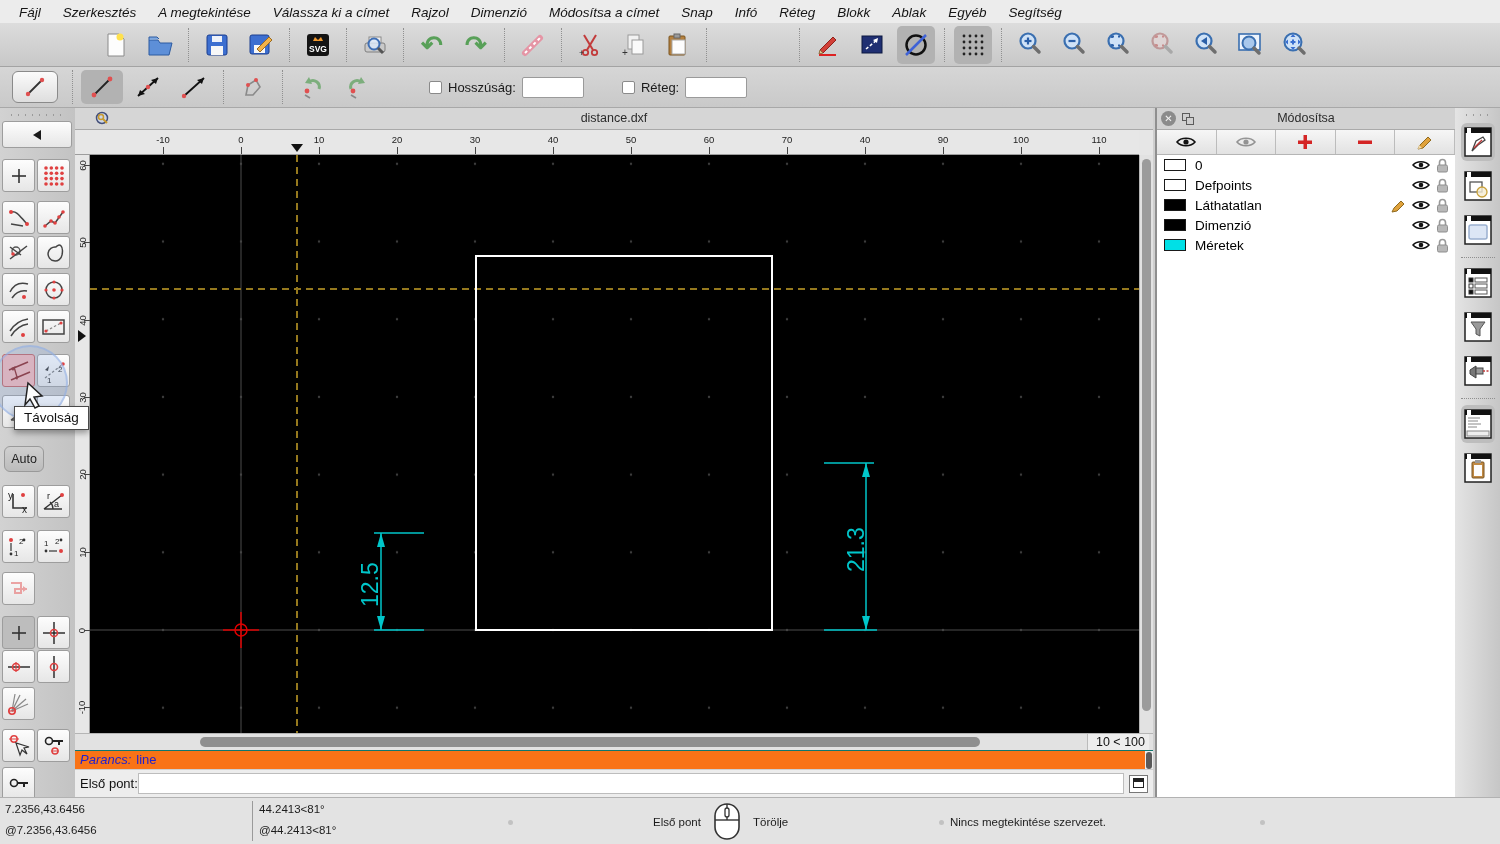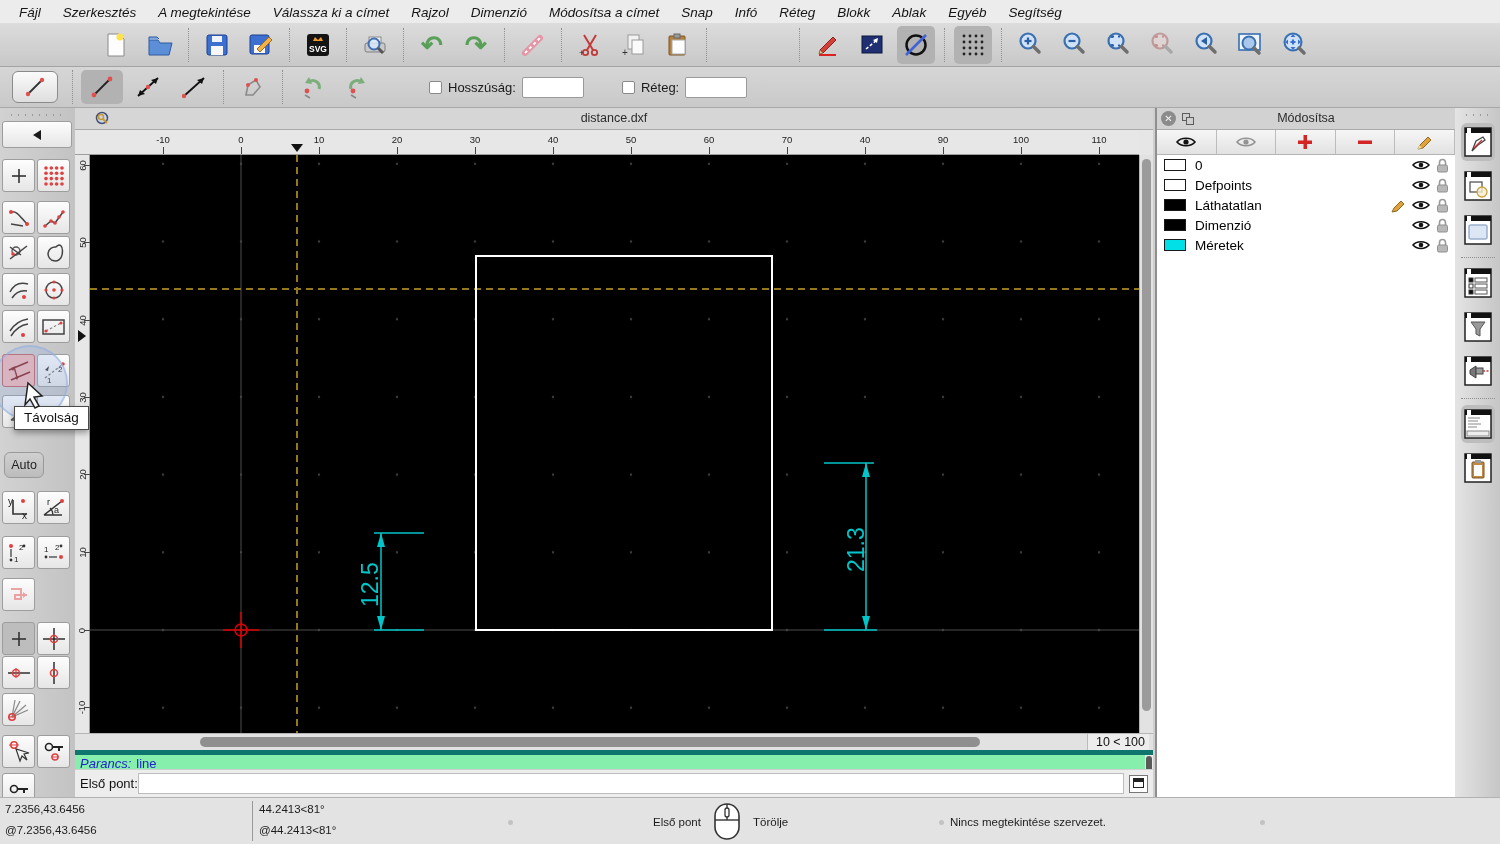--- a/index.html
+++ b/index.html
@@ -61,21 +61,21 @@
   .vcell:nth-child(5){top:319px}.vcell:nth-child(6){top:397px}.vcell:nth-child(7){top:475px}.vcell:nth-child(8){top:552px}
   #vmarker { position:absolute; left:3px; top:175px; width:0; height:0; border-top:6px solid transparent; border-bottom:6px solid transparent; border-left:8px solid #111; z-index:5; }
   #canvas-wrap { position:absolute; left:15px; top:47px; width:1049px; height:578px; background:#000; }
   #canvas-wrap svg text { font-family:"Liberation Sans",sans-serif; }
   #vscroll { position:absolute; left:1064px; top:47px; width:14px; height:578px; background:#e2e2e2; border-left:1px solid #b5b5b5; }
   #vscroll .thumb { position:absolute; left:2px; top:4px; width:9px; height:552px; background:#9b9b9b; border-radius:5px; }
   #hscroll-row { position:absolute; left:0; top:625px; width:1078px; height:17px; background:#e2e2e2; border-top:1px solid #b5b5b5; }
   #hscroll-track { position:absolute; left:15px; top:0; width:995px; height:16px; }
   #hscroll-thumb { position:absolute; left:110px; top:3px; width:780px; height:10px; background:#8f8f8f; border-radius:5px; }
   #grid-status { position:absolute; right:4px; top:0px; width:62px; height:16px; background:#ededed; border-left:1px solid #bbb; font-size:12.5px; color:#111; text-align:right; padding:1px 4px 0 0; }
-  #cmd-history { position:absolute; left:0; top:642px; width:1078px; height:19px; background:#86efac; border-top:5px solid #0f766e; font-size:13px; padding:1px 0 0 5px; }
+  #cmd-history { position:absolute; left:0; top:642px; width:1078px; height:19px; background:#f97316; border-top:1px solid #0f766e; font-size:13px; padding:1px 0 0 5px; }
   #cmd-history .prompt { color:#2222cc; font-style:italic; }
   #cmd-history .val { color:#2222cc; margin-left:5px; }
   #cmd-vsb { position:absolute; right:0; top:0; width:8px; height:19px; background:#ededed; }
   #cmd-vsb .thumb { position:absolute; left:1px; top:1px; width:6px; height:17px; background:#5a5a5a; border-radius:3px; }
   #cmd-input-row { position:absolute; left:0; top:661px; width:1078px; height:28px; background:#ededed; border-top:1px solid #cfcfcf; display:flex; align-items:center; padding-left:5px; }
   #cmd-input-row label { font-size:13px; color:#111; white-space:nowrap; }
   #cmd-input { flex:1; height:21px; background:#fff; border:1px solid #bdbdbd; font-size:13px; padding:0 4px; }
   #kbd-btn { width:19px; height:18px; margin:0 5px; background:#fff; border:1px solid #777; display:flex; align-items:flex-start; justify-content:center; padding-top:2px; }
   #kbd-btn i { display:block; width:11px; height:10px; border:1.5px solid #222; border-top-width:4px; }
 
@@ -503,21 +503,21 @@
             <path d="M10 20a7 7 0 0 0-2-5" fill="none" stroke="#555" stroke-width="1.2"></path>
           </svg>
         </button>
       <button class="tb">
           <svg width="24" height="24">
             <path d="M4 18C9 10 15 8 21 9" fill="none" stroke="#555" stroke-width="1.5"></path>
             <circle cx="4" cy="18" r="1.7" fill="#e04040"></circle>
           </svg>
         </button>
     </div>
-    <button id="auto-btn" style="margin-top:24px">Auto</button>
+    <button id="auto-btn" style="margin-top:18px">Auto</button>
     <div class="sb-row" style="margin-top:13px">
       <button class="tb">
           <svg width="26" height="26">
             <path d="M7 5v14h14" fill="none" stroke="#333" stroke-width="1.6"></path>
             <text x="2" y="10" font-size="10" fill="#222">y</text>
             <text x="16" y="24" font-size="10" fill="#222">x</text>
             <circle cx="17" cy="6" r="2" fill="#e04040"></circle>
           </svg>
         </button>
       <button class="tb">

